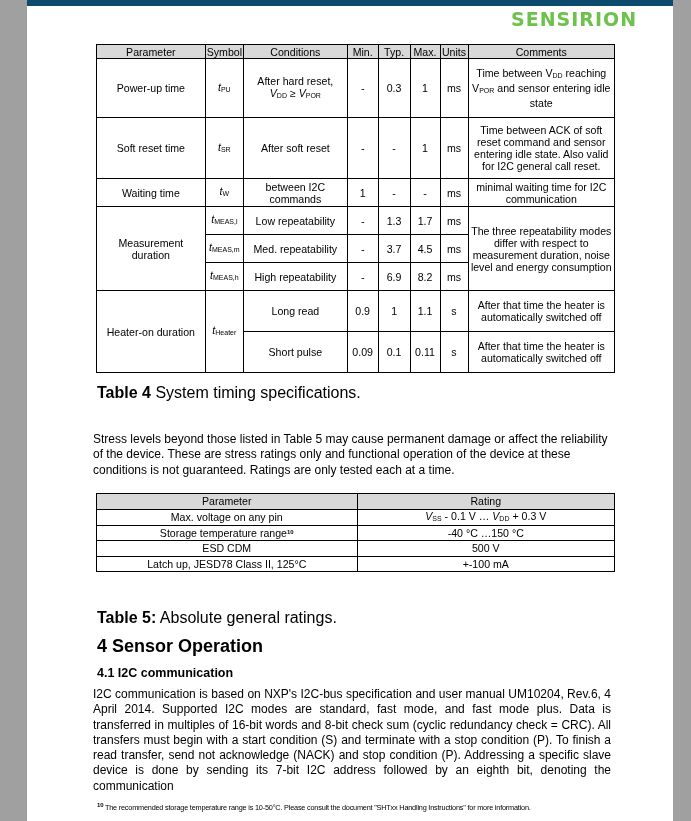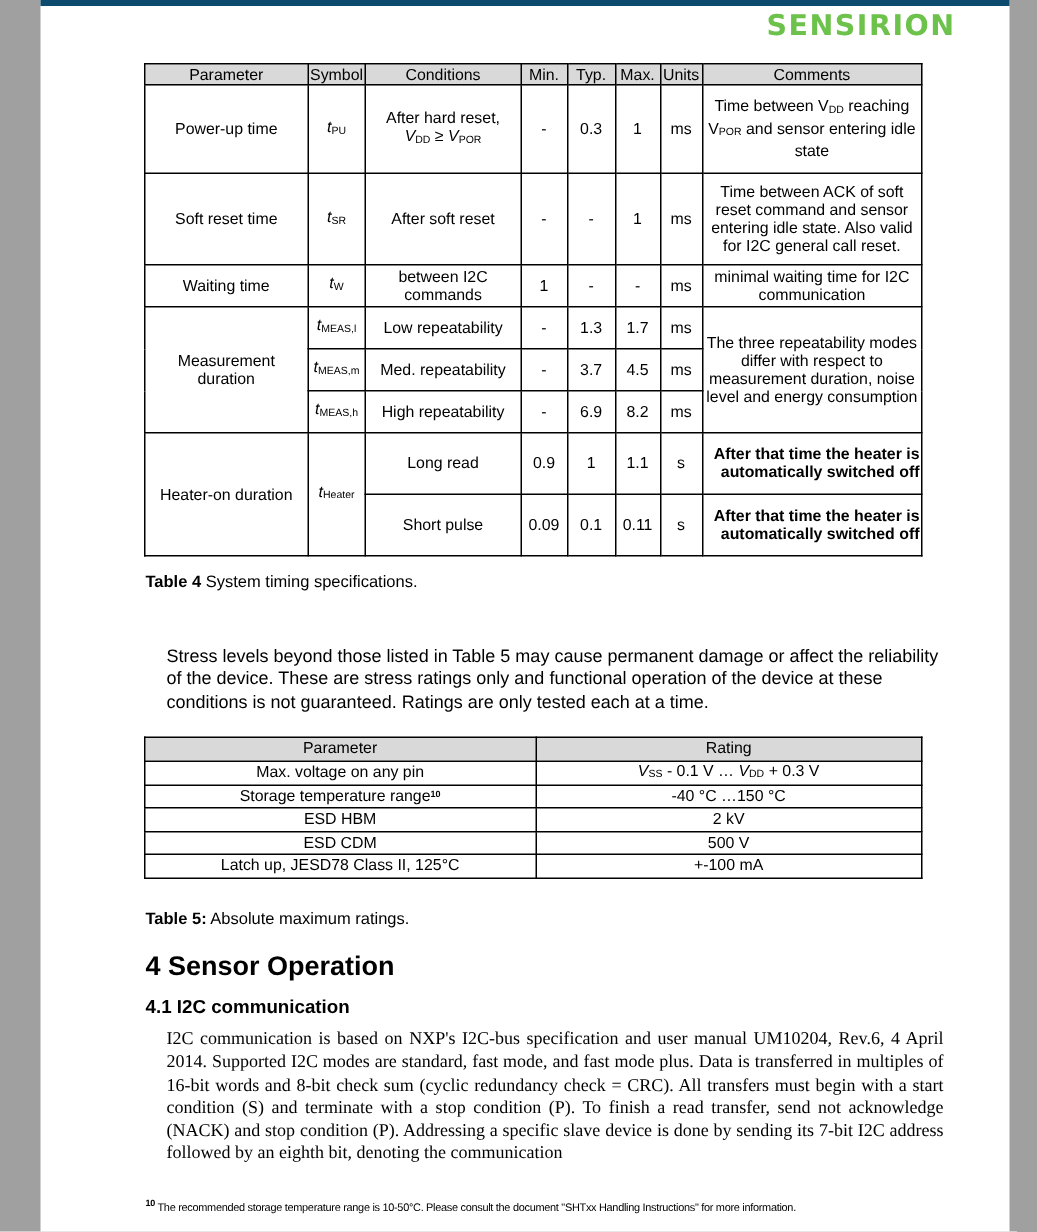--- a/index.html
+++ b/index.html
@@ -1,35 +1,35 @@
 <!DOCTYPE html>
 <html><head>
 <meta charset="utf-8">
 <style>
   html, body { margin:0; padding:0; }
   body { width:691px; height:821px; background:#a0a0a0; position:relative; overflow:hidden;
          font-family:"Liberation Sans", sans-serif; color:#000; }
   .page { position:absolute; left:27px; top:0; width:646px; height:821px; background:#fff;
-          border-top:4px solid #0c4a6e; box-sizing:border-box; }
+          border-top:6px solid #0c4a6e; box-sizing:border-box; }
   .logo { position:absolute; left:484px; top:2px; font-family:"DejaVu Sans", sans-serif; font-weight:bold;
           font-size:19px; letter-spacing:1px; color:#6cc24a; }
   table { border-collapse:collapse; position:absolute; font-size:10.6px; }
   td, th { border:1px solid #000; text-align:center; vertical-align:middle; padding:0 1px; line-height:12px; font-weight:normal; }
   th { background:#d9d9d9; height:13px; }
   #t4 { left:69px; top:38px; width:519px; }
   #t4 td.cmt { line-height:12px; }
-  #t4 td.left { text-align:right;font-weight:bold; }
+  #t4 td.left { text-align:center; }
   sub.s { font-size:7px; vertical-align:-1px; }
   i { font-style:italic; }
-  .caption { position:absolute; left:70px; font-size:11px; }
+  .caption { position:absolute; left:70px; font-size:16px; }
   .caption b { font-weight:bold; }
   .h2 { position:absolute; left:70px; font-size:12.5px; font-weight:bold; }
   .h1 { position:absolute; left:70px; font-size:18px; font-weight:bold; }
-  .para { position:absolute; left:84px; width:518px; font-size:12px; line-height:15.3px; }
-  .para.just { text-align:justify; text-align-last:left;font-family:Liberation Serif, serif; }
+  .para { position:absolute; left:66px; width:518px; font-size:12px; line-height:15.3px; }
+  .para.just { text-align:justify; text-align-last:left; }
   #t5 { left:69px; top:487px; width:519px; font-size:10.6px; }
   #t5 td, #t5 th { height:14.5px; }
   .footnote { position:absolute; left:70px; top:796px; font-size:7.3px; letter-spacing:-0.2px; }
   .footnote sup, sup.fn { font-size:6px; vertical-align:3px; font-weight:bold; }
 </style>
 </head>
 <body>
 
 <div class="page">
   <div class="logo">SENSIRION</div>
@@ -149,34 +149,30 @@
     </tr>
     <tr>
       <td>Max. voltage on any pin</td>
       <td><i>V</i><sub class="s">SS</sub><span> - 0.1 V … </span><i>V</i><sub class="s">DD</sub><span> + 0.3 V</span></td>
     </tr>
     <tr>
       <td><span>Storage temperature range</span><sup class="fn">10</sup></td>
       <td>-40 °C …150 °C</td>
     </tr>
     <tr>
-      <td>ESD HBM</td>
-      <td>2 kV</td>
-    </tr>
-    <tr>
       <td>ESD CDM</td>
       <td>500 V</td>
     </tr>
     <tr>
       <td>Latch up, JESD78 Class II, 125°C</td>
       <td>+-100 mA</td>
     </tr>
   </tbody>
     </table>
 
-  <div class="caption" style="top:603px"><b>Table 5:</b><span> Absolute maximum ratings.</span></div>
+  <div class="caption" style="top:603px"><b>Table 5:</b><span> Absolute general ratings.</span></div>
 
   <div class="h1" style="top:630px">4 Sensor Operation</div>
   <div class="h2" style="top:660px">4.1 I2C communication</div>
   <div class="para just" style="top:681px">I2C communication is based on NXP's I2C-bus specification and user manual UM10204, Rev.6, 4 April 2014. Supported I2C modes are standard, fast mode, and fast mode plus. Data is transferred in multiples of 16-bit words and 8-bit check sum (cyclic redundancy check = CRC). All transfers must begin with a start condition (S) and terminate with a stop condition (P). To finish a read transfer, send not acknowledge (NACK) and stop condition (P). Addressing a specific slave device is done by sending its 7-bit I2C address followed by an eighth bit, denoting the communication</div>
 
   <div class="footnote"><sup>10</sup><span> The recommended storage temperature range is 10-50°C. Please consult the document "SHTxx Handling Instructions" for more information.</span></div>
 </div>
 
 </body></html>

